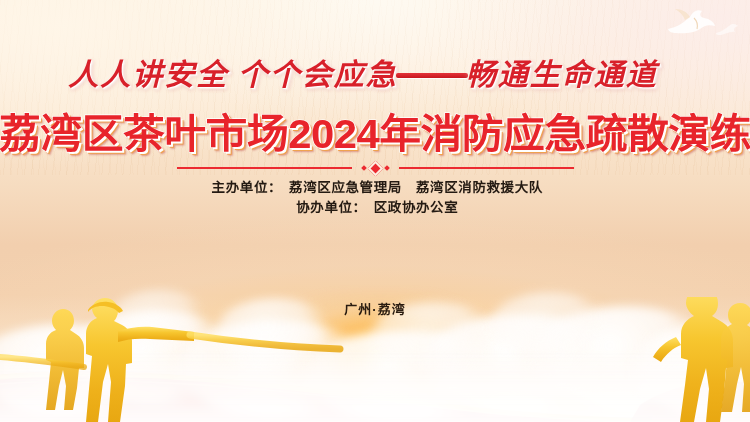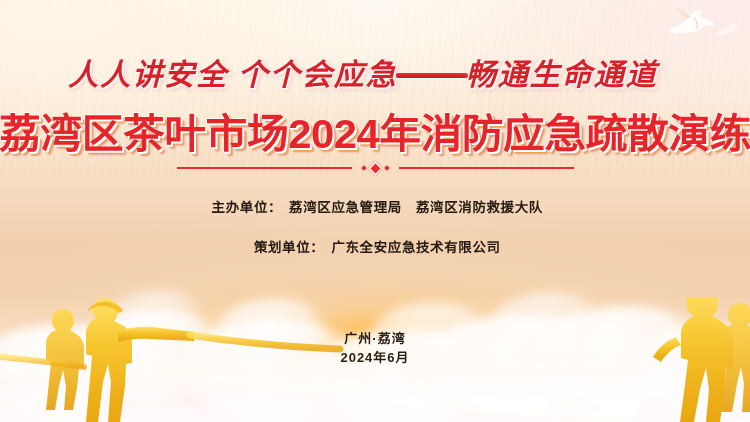--- a/index.html
+++ b/index.html
@@ -171,32 +171,32 @@
   .orgblock{
     position:absolute; left:0; top:178px; width:750px;
     text-align:center;
     font-family:"Liberation Sans","DejaVu Sans",sans-serif;
     font-size:13.5px; font-weight:bold;
     color:#241a12;
     line-height:20px;
     letter-spacing:.6px;
   }
   .orgrow{ display:block; white-space:nowrap; }
-  .orgrow .lbl{ display:inline-block; width:75px; text-align:right;margin-top:20px; }
+  .orgrow .lbl{ display:inline-block; width:75px; text-align:right; }
   .orgrow .val{ display:inline-block; text-align:right; padding-left:7px; }
   .orgrow.cont .lbl{ visibility:hidden; }
 
   .footblock{
     position:absolute; left:0; top:300px; width:750px;
     text-align:center;
     font-family:"Liberation Sans","DejaVu Sans",sans-serif;
     font-size:13px; font-weight:bold;
     color:#2a1c10; line-height:19px; letter-spacing:1px;
   }
-  .footblock .place{ display:block;margin-top:29px; }
+  .footblock .place{ display:block; }
   .footblock .date{ display:block; }
 </style>
 </head>
 <body>
 
 <div id="poster">
 
   <div class="bg-photo"></div>
   <div class="bg-wash"></div>
   <div class="bg-grain"></div>
@@ -322,23 +322,22 @@
         <span class="dot"></span>
       </span>
       <span class="line"></span>
     </div>
 
     <div class="orgblock">
       <span class="orgrow">
         <span class="lbl">主办单位：</span><span class="val">荔湾区应急管理局　荔湾区消防救援大队</span>
       </span>
       <span class="orgrow">
-        <span class="lbl">策划单位：</span><span class="val">广东全安应急技术有限公司</span>
+        <span class="lbl">协办单位：</span><span class="val">区政协办公室</span>
       </span>
     </div>
 
     <div class="footblock">
       <span class="place">广州·荔湾</span>
-      <span class="date">2024年6月</span>
     </div>
 
   </div>
 </div>
 
 </body></html>

